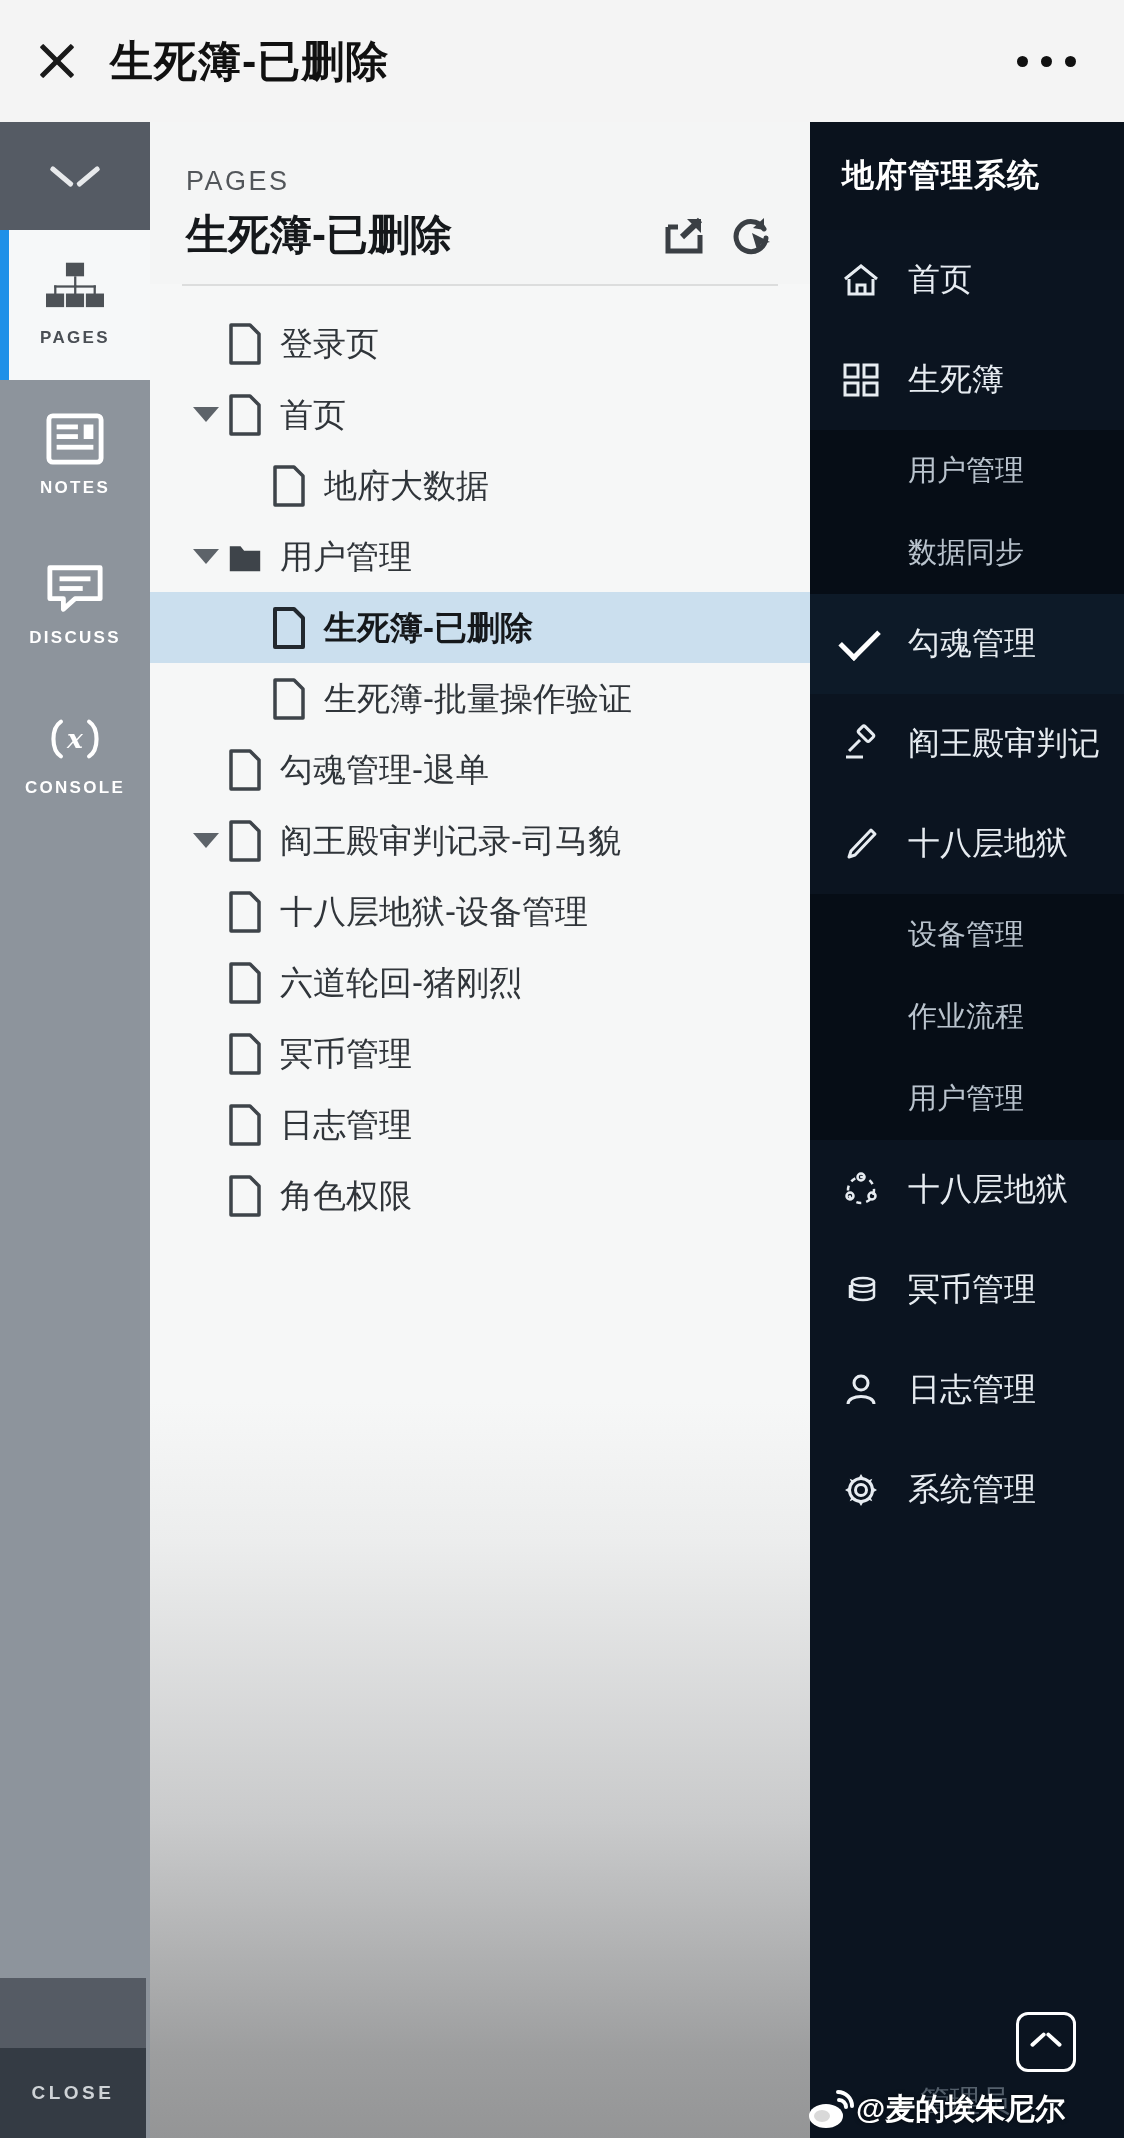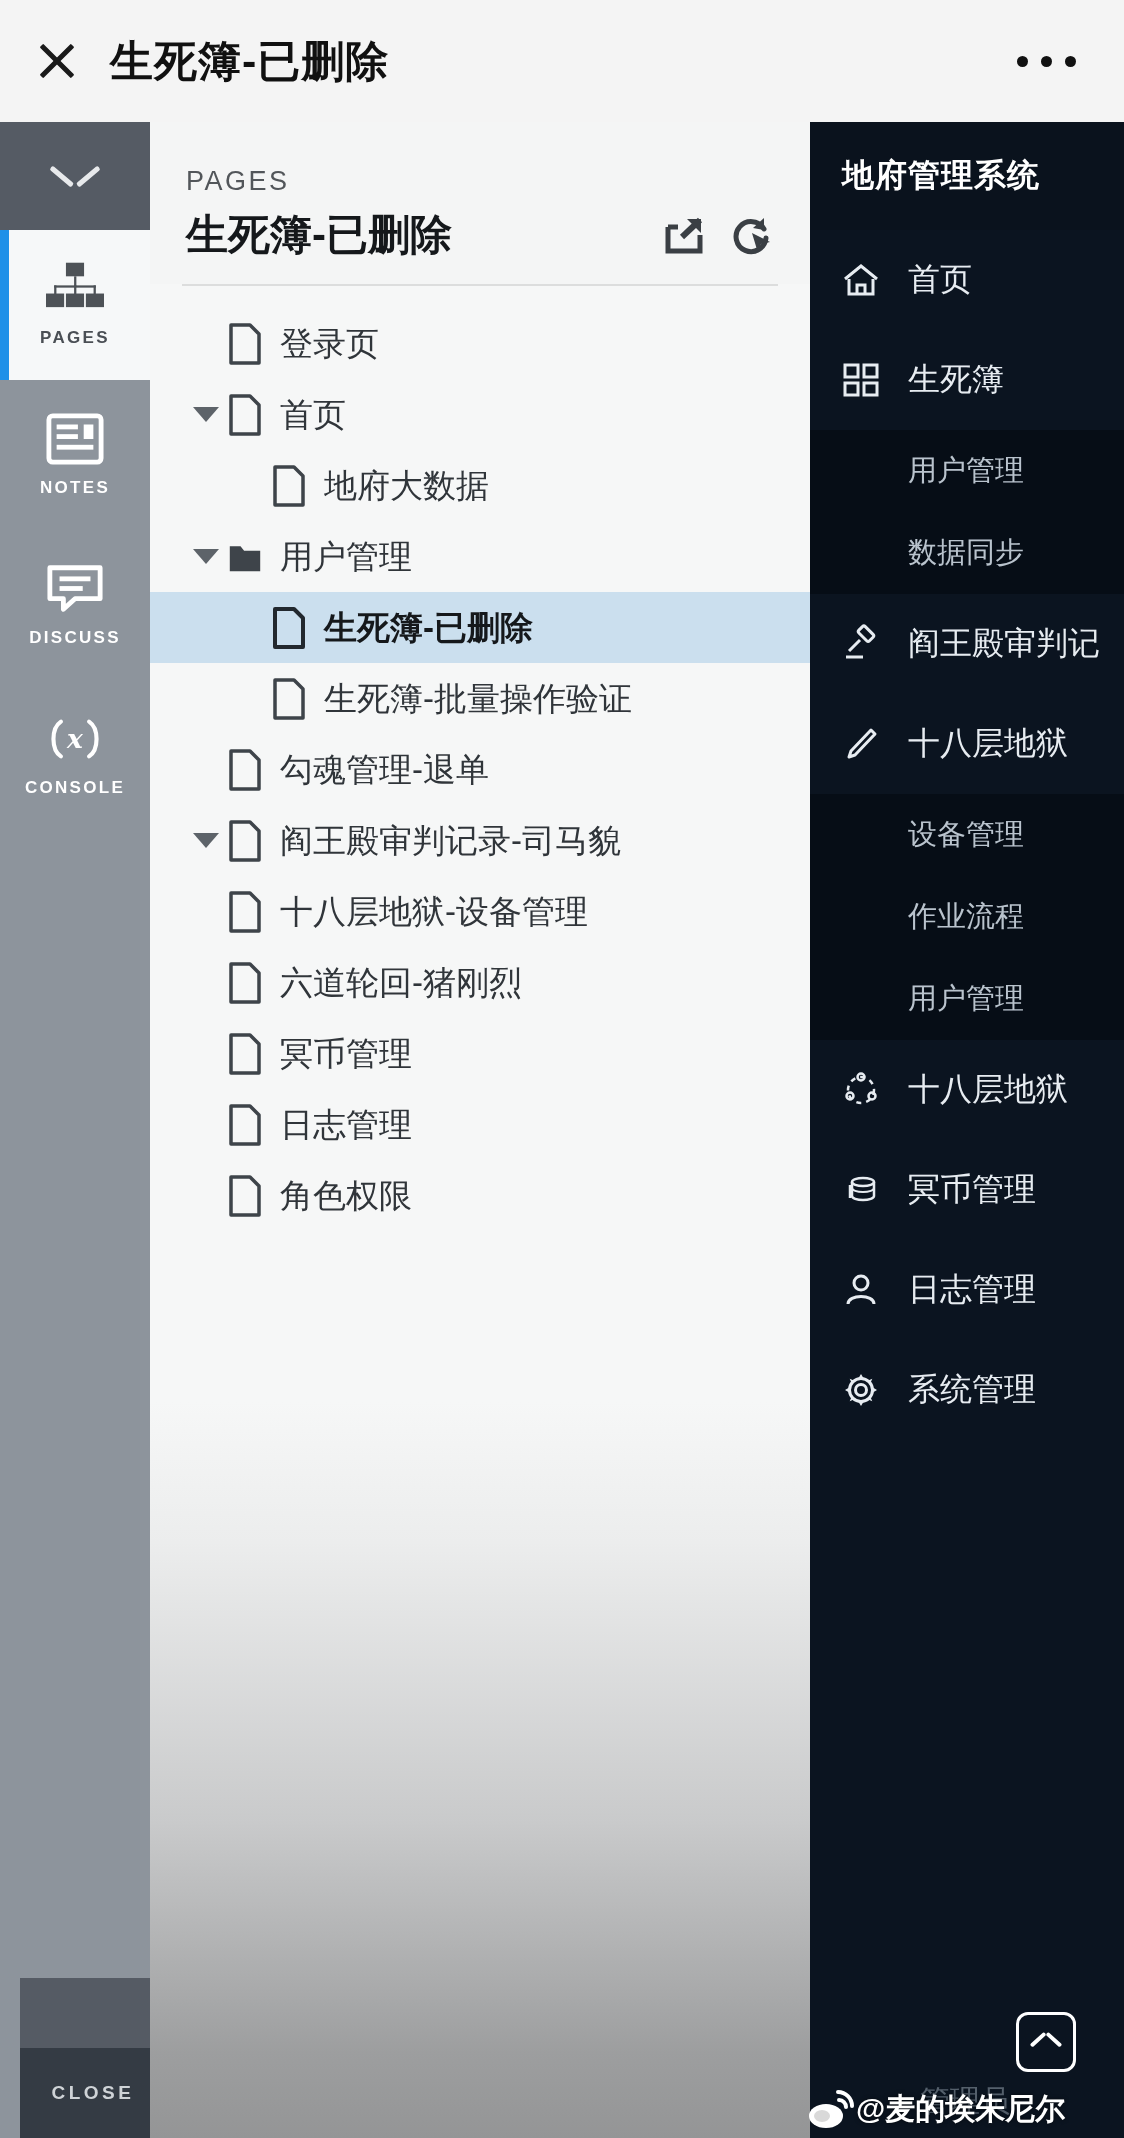--- a/index.html
+++ b/index.html
@@ -124,21 +124,20 @@
     font-size: 17px;
     font-weight: 700;
     letter-spacing: 2.3px;
   }
   .rail-icon { width: 58px; height: 54px; display: block; }
 
   .rail-bottom {
     position: absolute;
     left: 0; bottom: 0;
     width: 146px;
-    margin-left: 20px;
   }
   .rail-close {
     height: 90px;
     background: #343b44;
     display: flex;
     align-items: center;
     justify-content: center;
   }
   .rail-close span {
     font-size: 19px;
@@ -602,20 +601,26 @@
         </svg>
       </span>
       <span>生死簿</span>
     </div>
 
     <div class="admin-sub">
       <div class="admin-subitem">用户管理</div>
       <div class="admin-subitem">数据同步</div>
     </div>
 
+    <div class="admin-item checked">
+      <span class="a-ico">
+          <i class="check"></i>
+        </span>
+      <span>勾魂管理</span>
+    </div>
 
     <div class="admin-item">
       <span class="a-ico">
         <svg width="40" height="40" viewBox="0 0 40 40">
           <rect x="18" y="5" width="15" height="9" rx="2" fill="none" stroke="#e7ecf1" stroke-width="3" transform="rotate(45 25 9)"></rect>
           <path d="M19 16 L8 27" stroke="#e7ecf1" stroke-width="3" fill="none"></path>
           <path d="M5 33 H22" stroke="#e7ecf1" stroke-width="3" fill="none"></path>
         </svg>
       </span>
       <span>阎王殿审判记</span>

